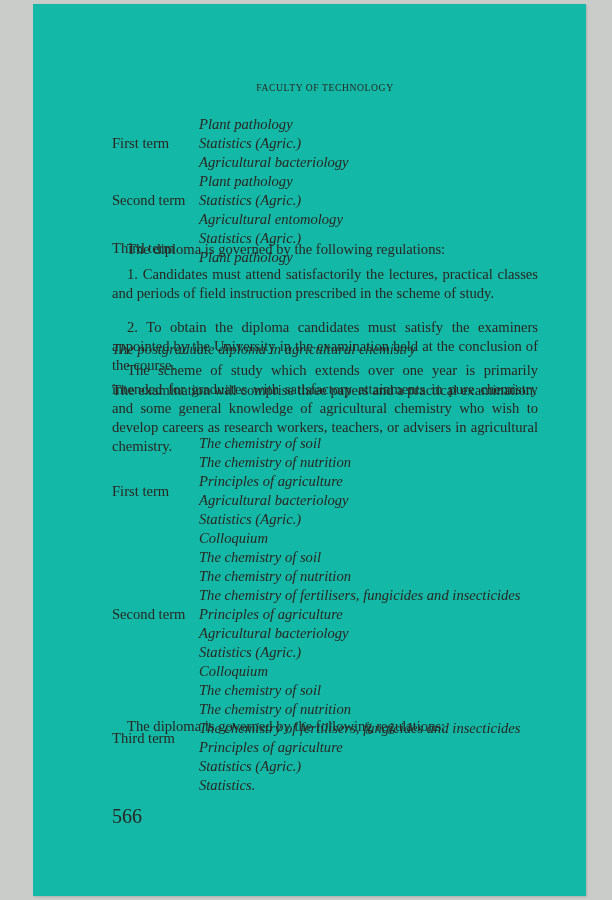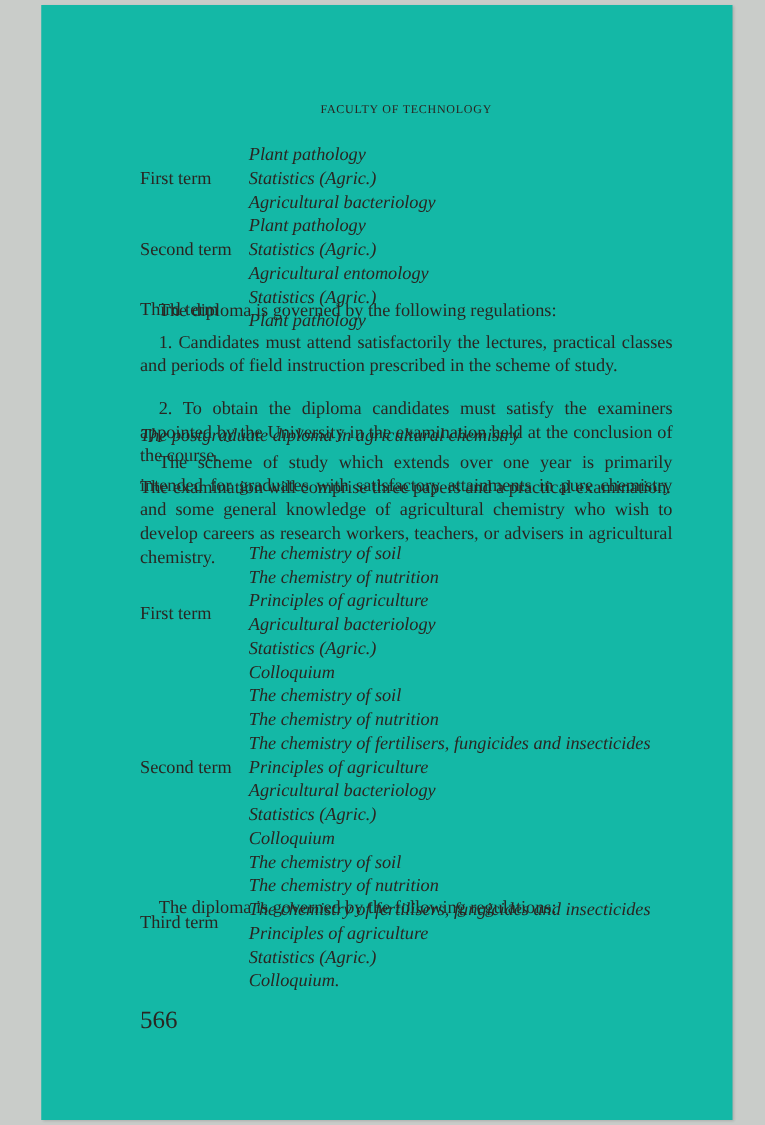--- a/index.html
+++ b/index.html
@@ -153,21 +153,21 @@
         </div>
       </div>
       <div class="term-row">
         <div class="term-label">Third term</div>
         <div class="term-subjects">
           <div>The chemistry of soil</div>
           <div>The chemistry of nutrition</div>
           <div>The chemistry of fertilisers, fungicides and insecticides</div>
           <div>Principles of agriculture</div>
           <div>Statistics (Agric.)</div>
-          <div>Colloquium.</div>
+          <div>Statistics.</div>
         </div>
       </div>
     </div>
 
     <div class="block" style="top:713px;">
       <p class="para">The diploma is governed by the following regulations:</p>
     </div>
 
     <div class="page-number" style="top:803px;">566</div>
   </div>

